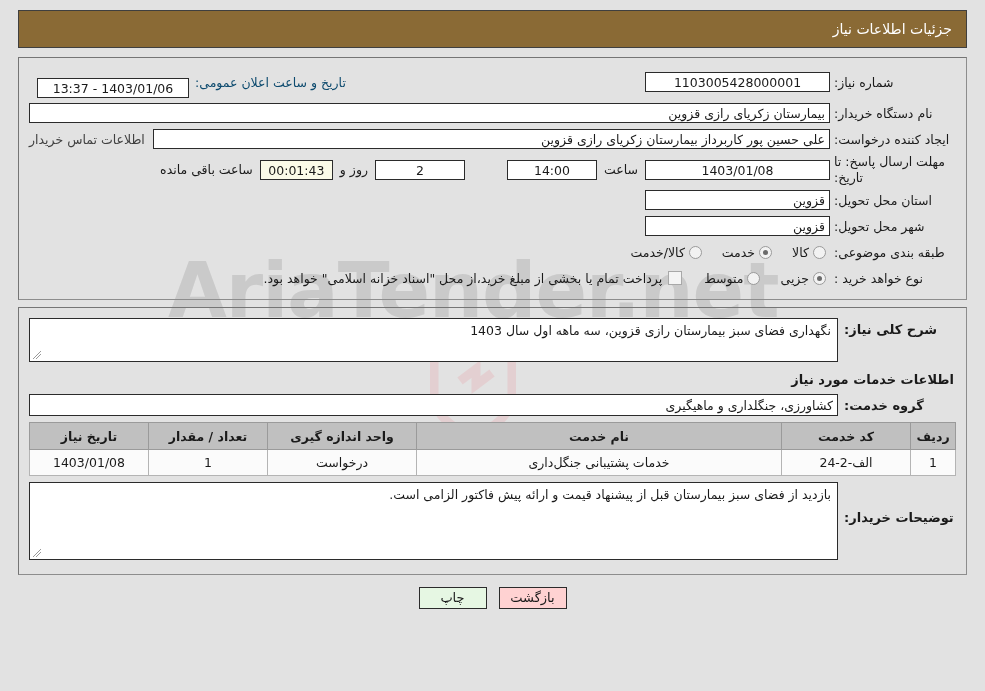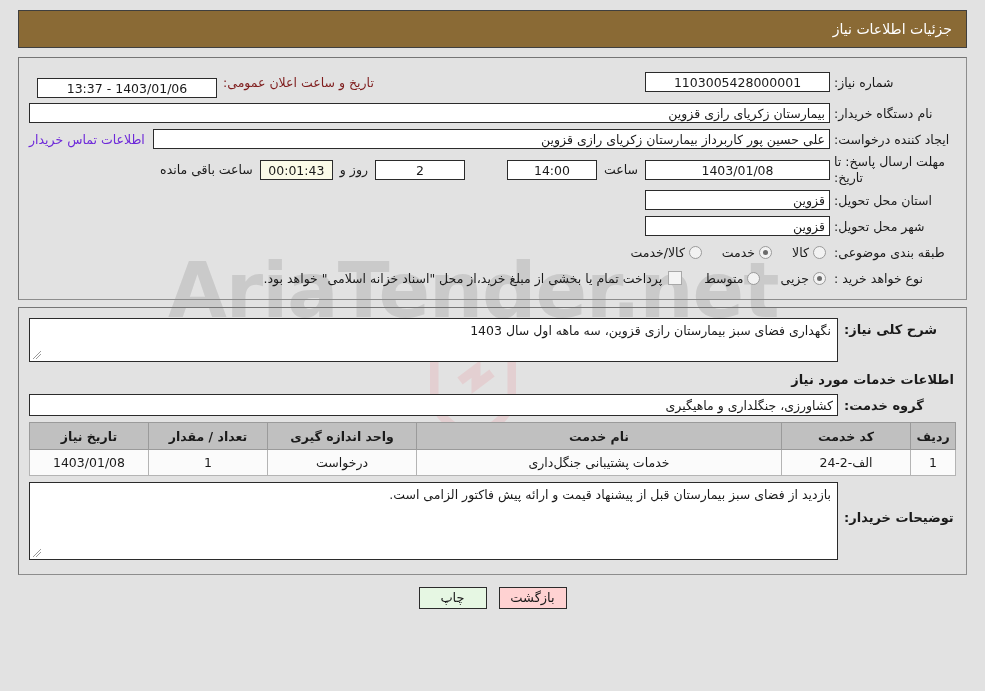--- a/index.html
+++ b/index.html
@@ -128,27 +128,27 @@
   .tbox.center { text-align: center; }
   .tbox.cream { background: #fbfbe8; }
 
   .gap { flex: 1 1 auto; }
   .inline-lbl {
     padding: 0 7px;
     font-size: 12.5px;
     white-space: nowrap;
   }
   .blue-lbl {
-    color: #7f1d1d;
+    color: #0c4a6e;
     font-size: 12.5px;
     white-space: nowrap;
     padding: 0 6px;
   }
   .blue-link {
-    color: #6d28d9;
+    color: #404040;
     font-size: 12.5px;
     white-space: nowrap;
     padding-right: 8px;
     cursor: pointer;
   }
 
   
   .radio-group { display:flex; align-items:center; }
   .radio {
     width: 13px; height: 13px;
@@ -291,21 +291,21 @@
     <span class="header-title">جزئیات اطلاعات نیاز</span>
   </div>
 
   <div class="panel">
 
     <div class="row">
       <span class="lbl lbl-w">شماره نیاز:</span>
       <div class="tbox center" style="width:185px;">1103005428000001</div>
       <span class="gap"></span>
       <span class="blue-lbl">تاریخ و ساعت اعلان عمومی:</span>
-      <div class="tbox center" style="width:180px;margin-top:12px;">1403/01/06 - 13:37</div>
+      <div class="tbox center" style="width:152px;margin-top:12px;">1403/01/06 - 13:37</div>
       <span style="width:8px"></span>
     </div>
 
     <div class="row">
       <span class="lbl lbl-w">نام دستگاه خریدار:</span>
       <div class="tbox" style="flex:1 1 auto;">بیمارستان زکریای رازی قزوین</div>
     </div>
 
     <div class="row">
       <span class="lbl lbl-w">ایجاد کننده درخواست:</span>

